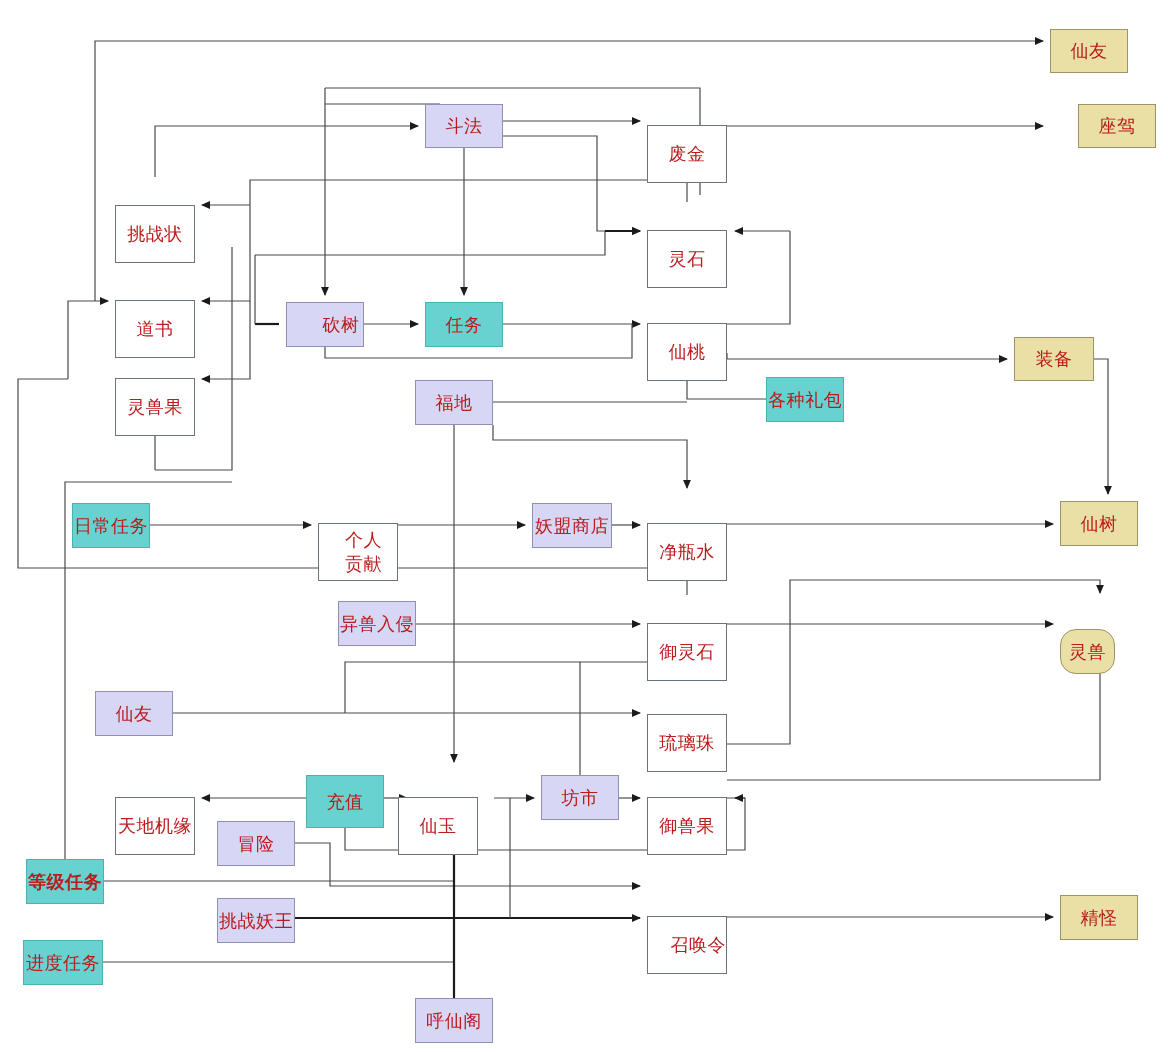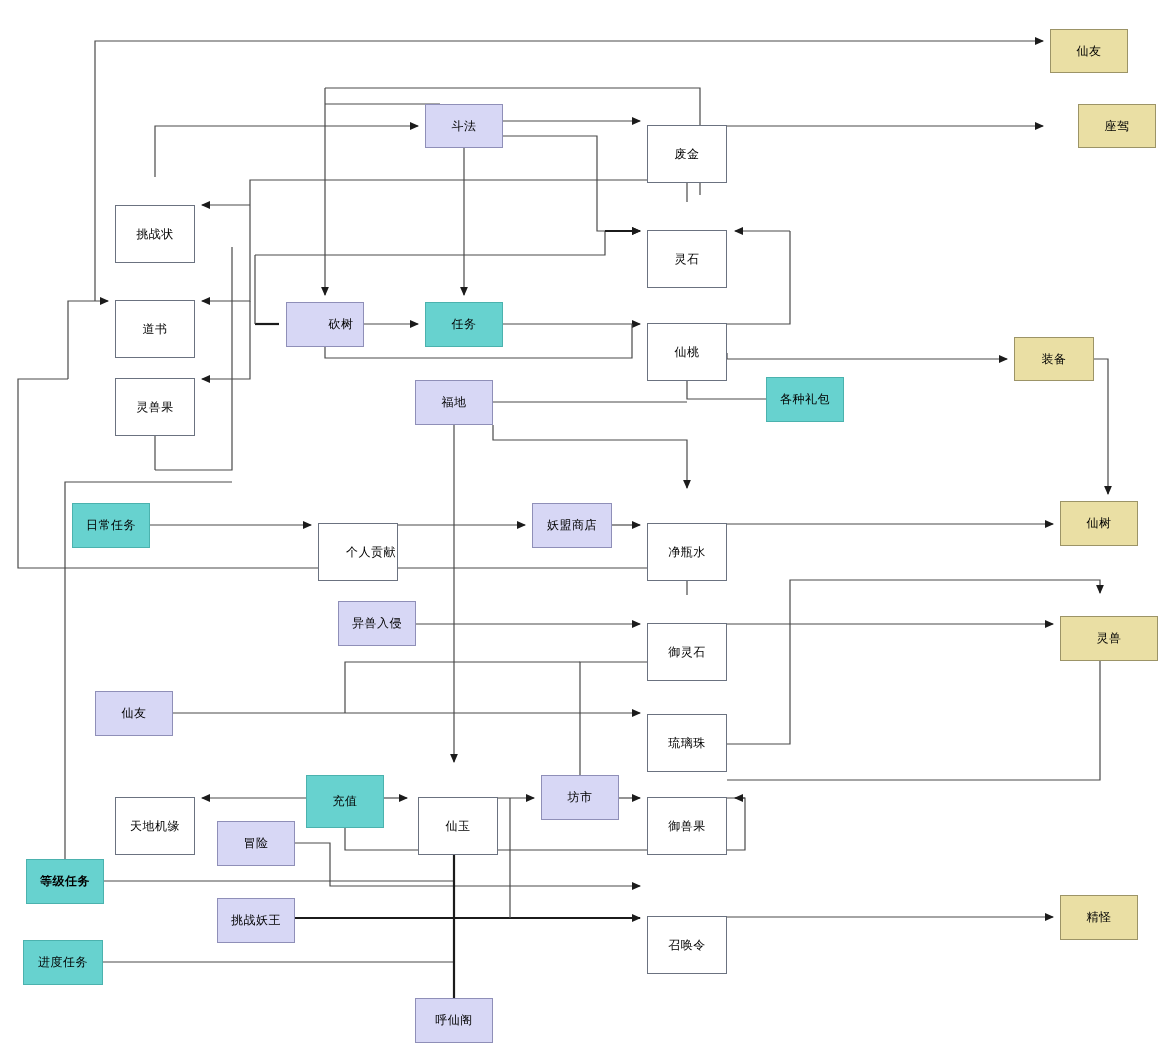--- a/index.html
+++ b/index.html
@@ -1,20 +1,20 @@
 <!DOCTYPE html>
 <html><head>
 <meta charset="utf-8">
 <style>
   html,body{margin:0;padding:0;background:#ffffff;}
   body{font-family:"Liberation Sans","DejaVu Sans",sans-serif;}
   #canvas{position:relative;width:1168px;height:1052px;background:#ffffff;overflow:hidden;}
   svg#wires{position:absolute;left:0;top:0;width:1168px;height:1052px;}
   .node{position:absolute;display:flex;align-items:center;justify-content:center;
-        border:1.6px solid #6b7280;box-sizing:border-box;font-size:12px;color:#000000;
+        border:1.6px solid #6b7280;box-sizing:border-box;font-size:18px;color:#b91c1c;
         letter-spacing:.5px;user-select:none;}
   .node.white{background:#ffffff;border-color:#6b7280;margin-top:28px;}
   .node.purple{background:#d7d7f5;border-color:#8f8fb8;}
   .node.teal{background:#67d2cf;border-color:#4bb2ae;}
   .node.yellow{background:#eadfa4;border-color:#9c9467;}
   .wire{stroke:#4a4a4a;stroke-width:1.2px;fill:none;}
   .wire.thick{stroke:#1b1b1b;stroke-width:2.2px;}
   .ah{fill:#1b1b1b;}
 </style>
 </head>
@@ -191,54 +191,54 @@
       </div>
       <div class="node yellow" style="left: 1060px; top: 501px; width: 78px; height: 45px;">
         <span>仙树</span>
       </div>
       <div class="node purple" style="left: 338px; top: 601px; width: 78px; height: 45px;">
         <span>异兽入侵</span>
       </div>
       <div class="node white" style="left: 647px; top: 595px; width: 80px; height: 58px;">
         <span>御灵石</span>
       </div>
-      <div class="node yellow" style="left: 1060px; top: 616px; width: 98px; height: 45px;">
+      <div class="node yellow" style="left: 1060px; top: 629px; width: 55px; height: 45px; border-radius: 16px;">
         <span>灵兽</span>
       </div>
       <div class="node purple" style="left: 95px; top: 691px; width: 78px; height: 45px;">
         <span>仙友</span>
       </div>
       <div class="node white" style="left: 647px; top: 686px; width: 80px; height: 58px;">
         <span>琉璃珠</span>
       </div>
       <div class="node white" style="left: 115px; top: 769px; width: 80px; height: 58px;">
         <span>天地机缘</span>
       </div>
       <div class="node teal" style="left: 306px; top: 775px; width: 78px; height: 53px;">
         <span>充值</span>
       </div>
-      <div class="node white" style="left: 418px; top: 769px; width: 80px; height: 58px;">
+      <div class="node white" style="left: 398px; top: 769px; width: 80px; height: 58px;">
         <span>仙玉</span>
       </div>
       <div class="node purple" style="left: 541px; top: 775px; width: 78px; height: 45px;">
         <span>坊市</span>
       </div>
       <div class="node white" style="left: 647px; top: 769px; width: 80px; height: 58px;">
         <span>御兽果</span>
       </div>
       <div class="node purple" style="left: 217px; top: 821px; width: 78px; height: 45px;">
         <span>冒险</span>
       </div>
       <div class="node teal" style="left: 26px; top: 859px; width: 78px; height: 45px; font-weight: bold;">
         <span>等级任务</span>
       </div>
       <div class="node purple" style="left: 217px; top: 898px; width: 78px; height: 45px;">
         <span>挑战妖王</span>
       </div>
-      <div class="node white" style="left: 647px; top: 888px; width: 80px; height: 58px;">
+      <div class="node white" style="left: 647px; top: 888px; width: 80px; height: 58px; justify-content: flex-end;">
         <span>召唤令</span>
       </div>
       <div class="node yellow" style="left: 1060px; top: 895px; width: 78px; height: 45px;">
         <span>精怪</span>
       </div>
       <div class="node teal" style="left: 23px; top: 940px; width: 80px; height: 45px;">
         <span>进度任务</span>
       </div>
       <div class="node purple" style="left: 415px; top: 998px; width: 78px; height: 45px;">
         <span>呼仙阁</span>

